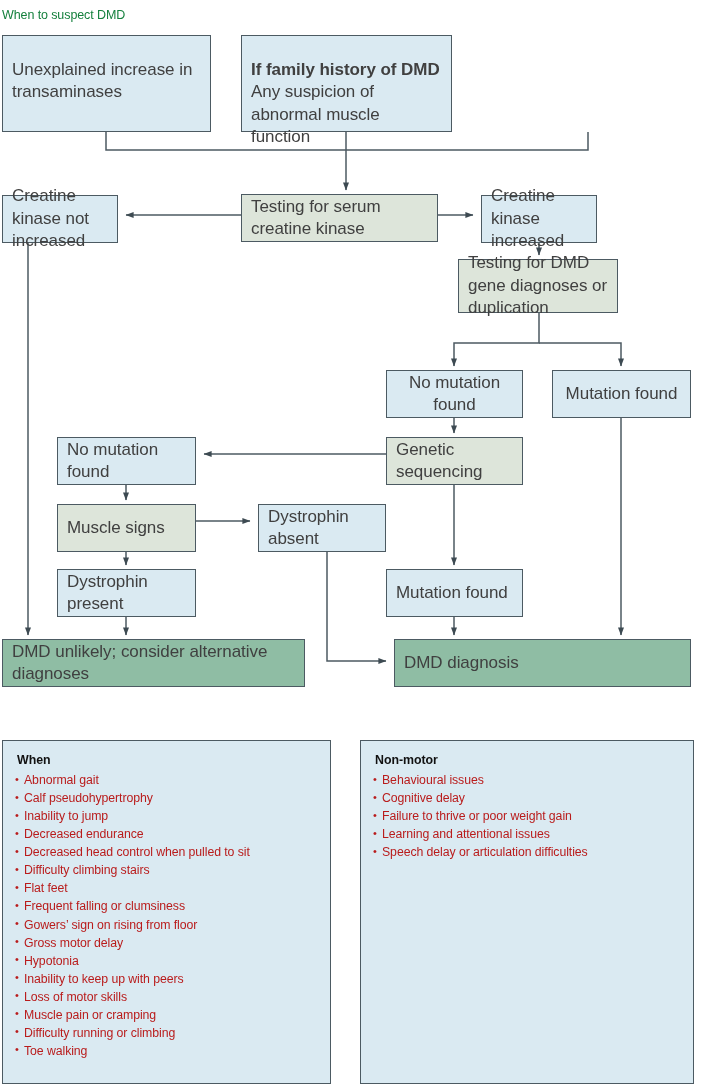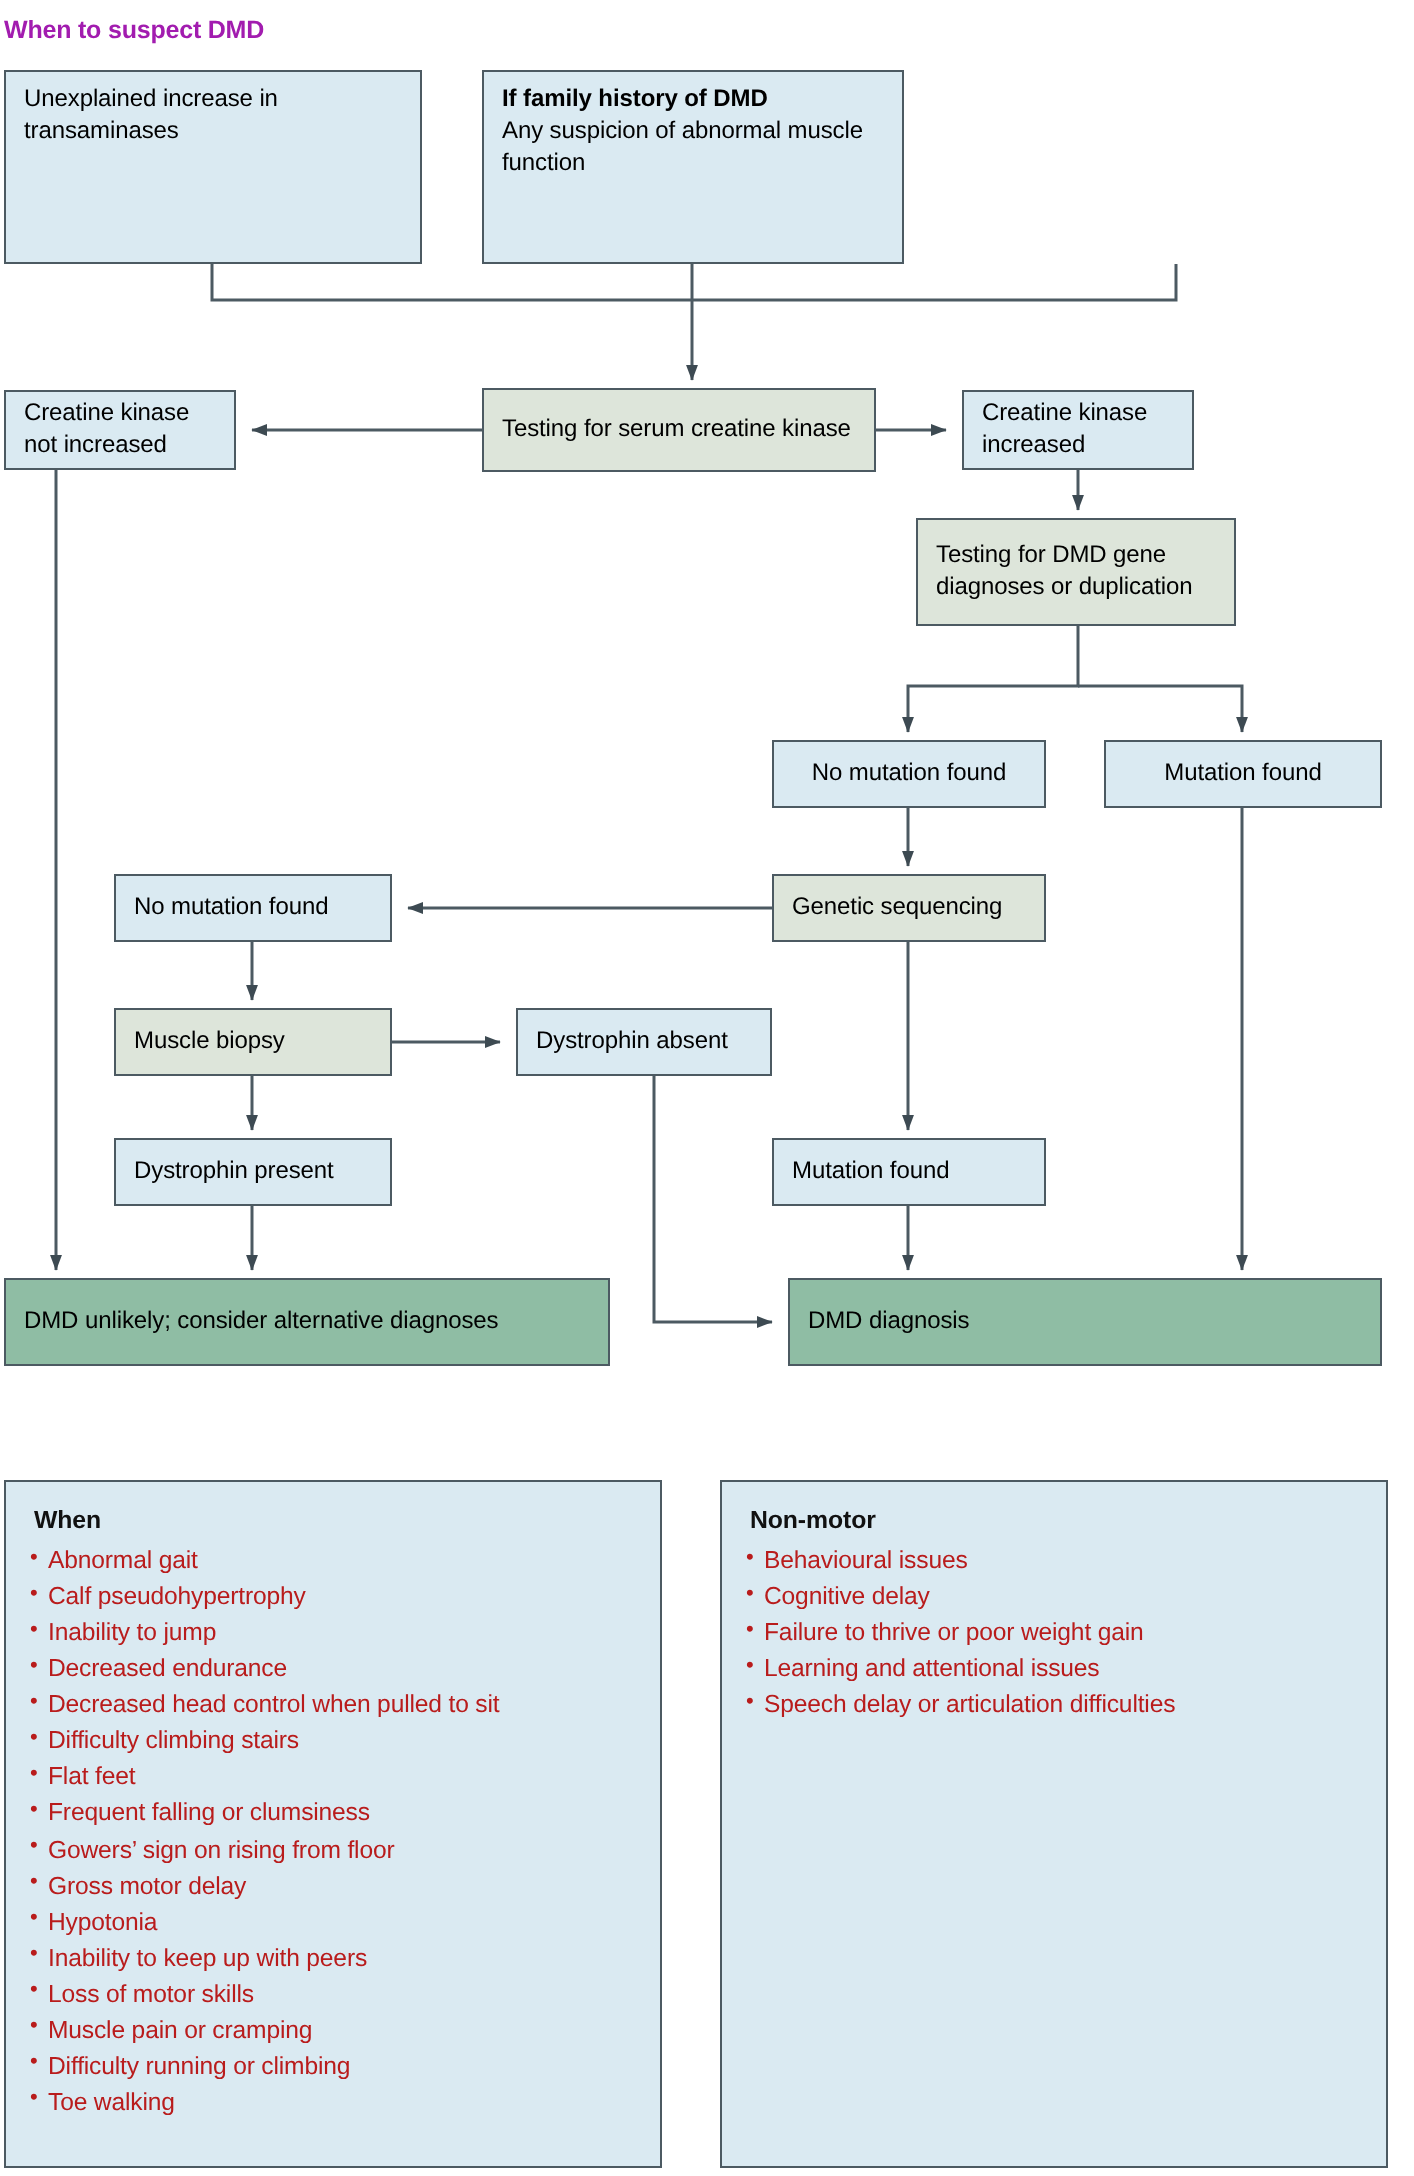--- a/index.html
+++ b/index.html
@@ -22,33 +22,33 @@
     position: absolute;
     left: 0;
     top: 0;
     width: 707px;
     height: 1088px;
     pointer-events: none;
   }
   .section-title {
     position: absolute;
     font-size: 12.5px;
-    font-weight: bold;
-    color: #a21caf;
+    font-weight: normal;
+    color: #15803d;
     letter-spacing: -0.1px;
     white-space: nowrap;
   }
   .node {
     position: absolute;
     box-sizing: border-box;
     border: 1.4px solid #4c5a62;
-    font-size: 12px;
+    font-size: 17px;
     line-height: 1.32;
-    color: #000000;
-    padding: 6px 9px;
+    color: #404040;
+    padding: 23px 9px;
     letter-spacing: -0.05px;
   }
   .node.blue  { background: #daeaf2; }
   .node.green { background: #dde5da; }
   .node.darkgreen { background: #8fbda4; }
   .node.bold { font-weight: normal; }
   .node.center-v {
     display: flex;
     flex-direction: column;
     justify-content: center;
@@ -179,21 +179,21 @@
 
   <div class="node blue center-v" style="left:57px; top:437px; width:139px; height:34px;">
     <span class="rest">No mutation found</span>
   </div>
 
   <div class="node green bold center-v" style="left:386px; top:437px; width:137px; height:34px;">
     <span class="rest">Genetic sequencing</span>
   </div>
 
   <div class="node green bold center-v" style="left:57px; top:504px; width:139px; height:34px;">
-    <span class="rest">Muscle biopsy</span>
+    <span class="rest">Muscle signs</span>
   </div>
 
   <div class="node blue center-v" style="left:258px; top:504px; width:128px; height:34px;">
     <span class="rest">Dystrophin absent</span>
   </div>
 
   <div class="node blue center-v" style="left:57px; top:569px; width:139px; height:34px;">
     <span class="rest">Dystrophin present</span>
   </div>
 

